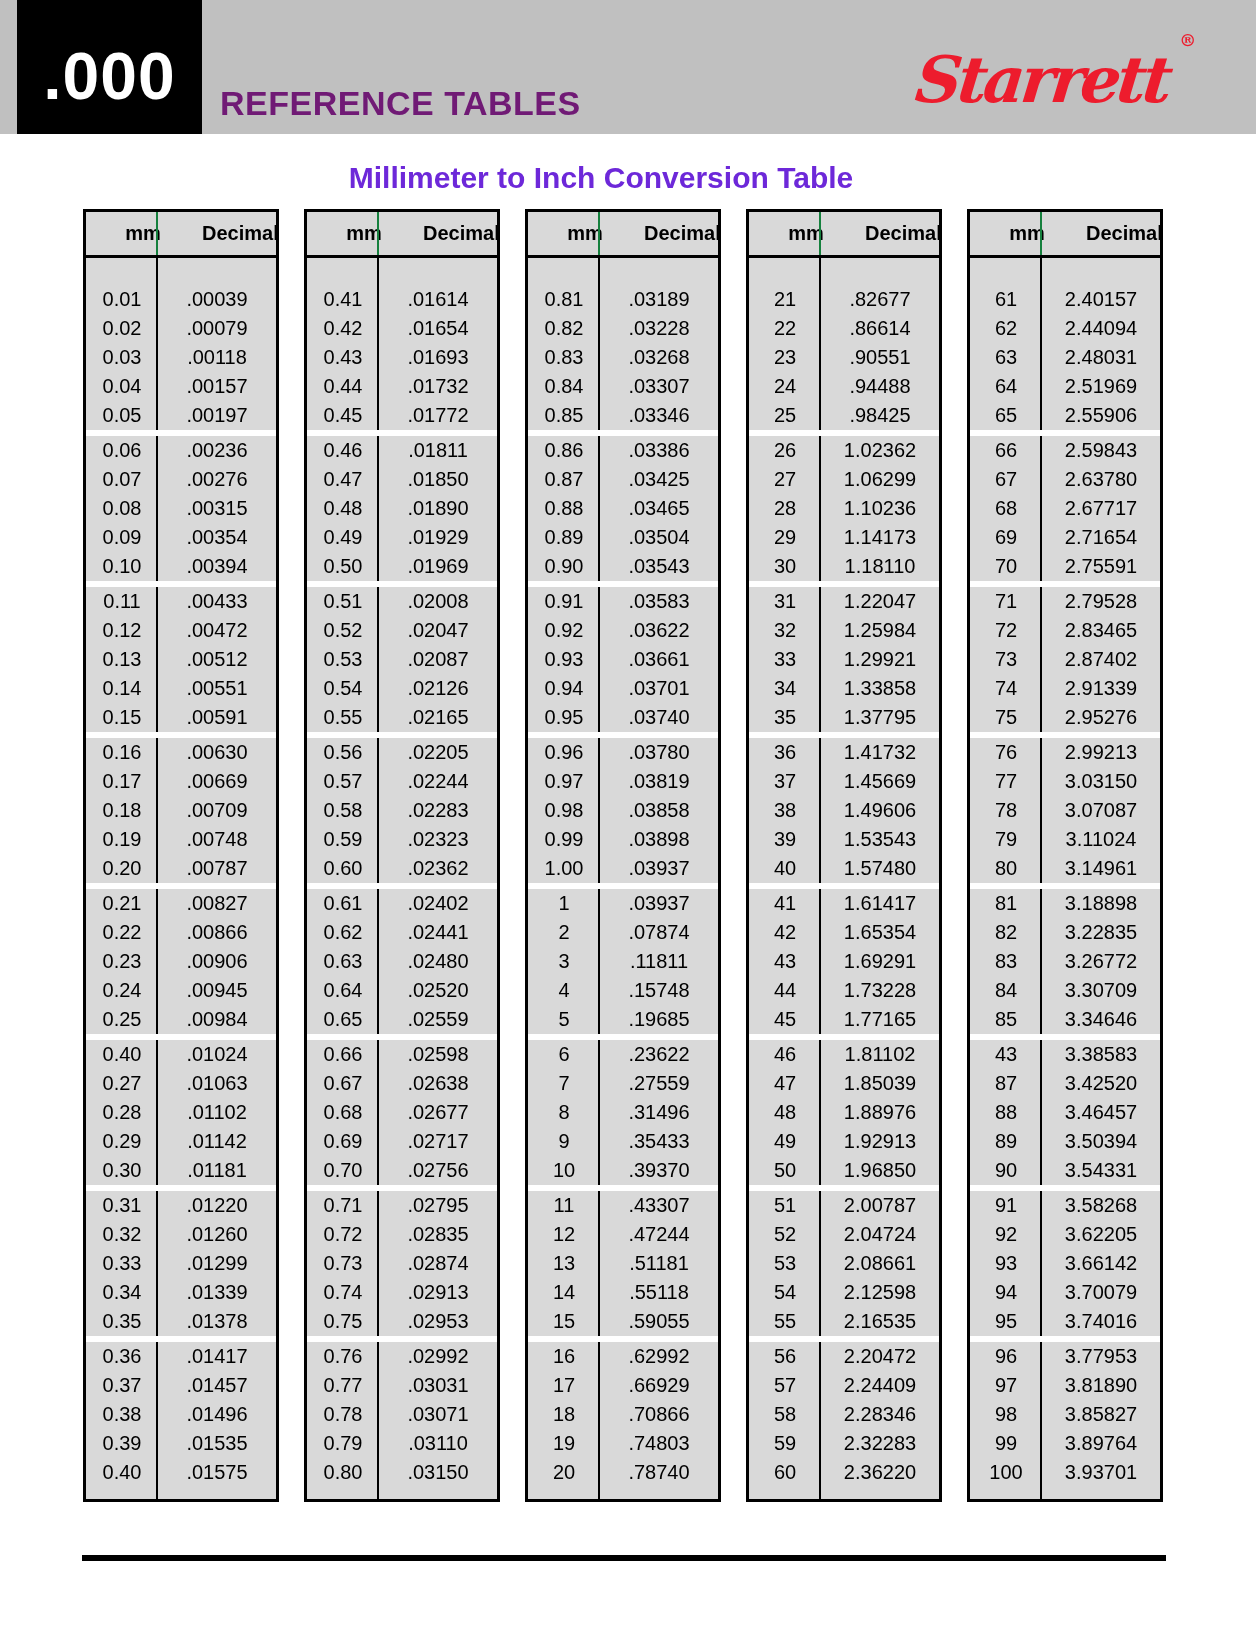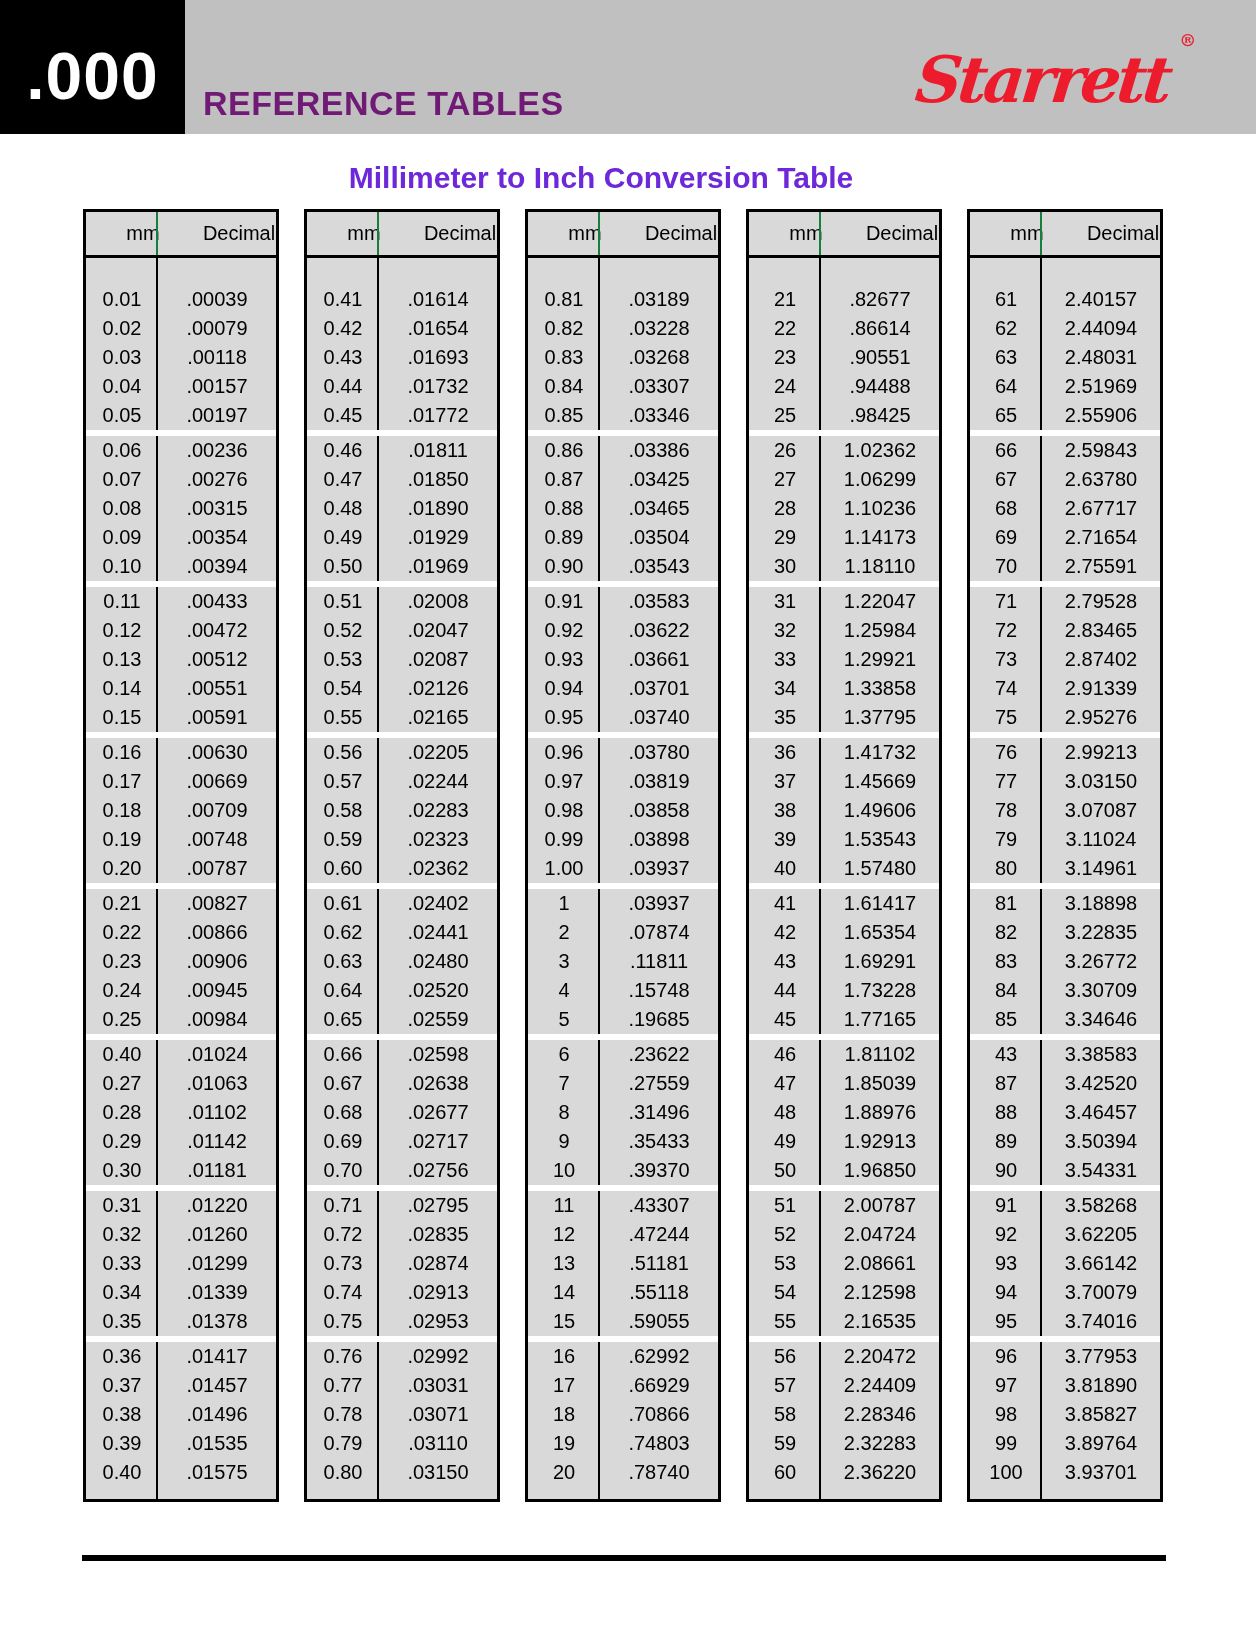--- a/index.html
+++ b/index.html
@@ -2,21 +2,21 @@
 <html><head>
 <meta charset="utf-8">
 <style>
   html,body{margin:0;padding:0;}
   body{
     width:1256px;height:1631px;background:#ffffff;
     font-family:"Liberation Sans","DejaVu Sans",sans-serif;
     position:relative;overflow:hidden;
   }
   
-  .banner{height:134px;display:flex;background:#c0c0c0;}
+  .banner{height:134px;display:flex;background:#c0c0c0;padding-left:17px;}
   .code-box{
     width:185px;background:#000;color:#fff;flex:0 0 auto;
     display:flex;align-items:center;justify-content:center;
   }
   .code-box .code{
     font-weight:bold;font-size:66px;letter-spacing:1px;line-height:1;
     transform:translateY(9px);
   }
   .banner-right{flex:1;display:flex;align-items:flex-end;justify-content:space-between;}
   .ref-title{
@@ -40,21 +40,21 @@
   }
   
   .tables-wrap{margin-left:83px;width:1080px;display:flex;gap:25px;}
   .conv-table{
     width:196px;flex:0 0 auto;box-sizing:border-box;
     border:3px solid #000;background:#d9d9d9;
   }
   .thead{display:flex;height:43px;border-bottom:3px solid #000;}
   .thead .hcell{
     display:flex;align-items:center;justify-content:center;
-    font-weight:normal;font-size:20px;box-sizing:border-box;padding-left:44px;
+    font-weight:bold;font-size:20px;box-sizing:border-box;padding-left:44px;
   }
   .thead .hmm{width:70px;}
   .thead .hdec{flex:1;border-left:2px solid #15803d;}
   .tbody{position:relative;padding:27px 0 12px 0;}
   .tbody .vdivider{
     position:absolute;left:70px;top:0;bottom:0;width:2px;background:#000;z-index:1;
   }
   .trow{display:flex;height:29px;position:relative;z-index:0;}
   .cell{
     display:flex;align-items:center;justify-content:center;

